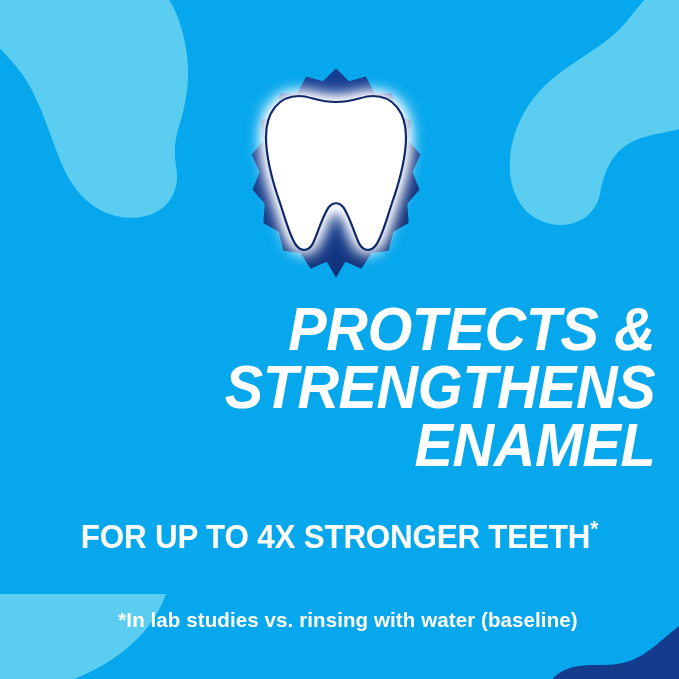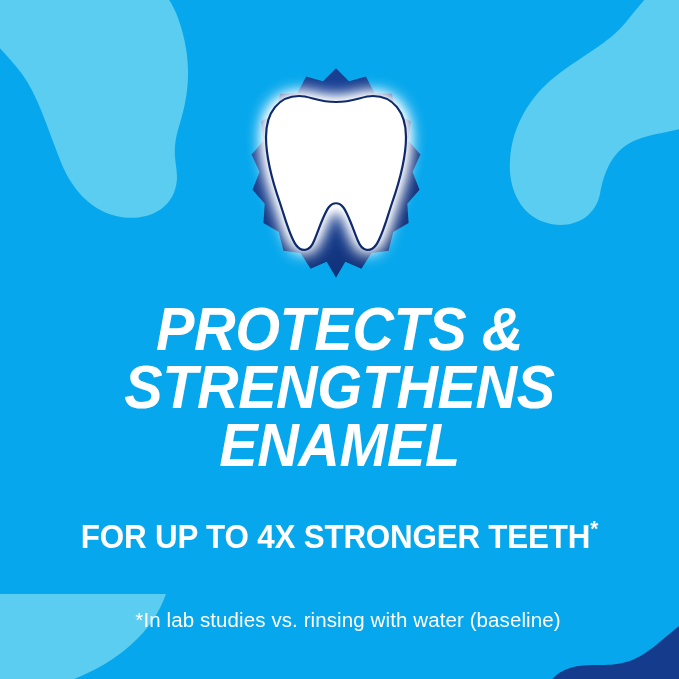--- a/index.html
+++ b/index.html
@@ -41,21 +41,21 @@
     height: 100%;
     overflow: visible;
   }
 
   
   .headline {
     position: absolute;
     left: 0;
     right: 0;
     top: 300px;
-    text-align: center;
+    text-align: right;
     color: #ffffff;
   }
   .headline .line {
     display: block;
     font-weight: 700;
     font-style: italic;
     letter-spacing: -0.5px;
     line-height: 0.935;
     white-space: nowrap;
     text-transform: uppercase;
@@ -90,21 +90,21 @@
   }
 
   .footnote {
     position: absolute;
     left: 17px;
     right: 0;
     top: 608px;
     text-align: center;
     color: #ffffff;
     font-size: 20.5px;
-    font-weight: 400;
+    font-weight: 700;
     letter-spacing: 0.1px;
     line-height: 1.2;
     white-space: nowrap;
   }
 </style>
 </head>
 <body>
 
 <div id="poster">
 

